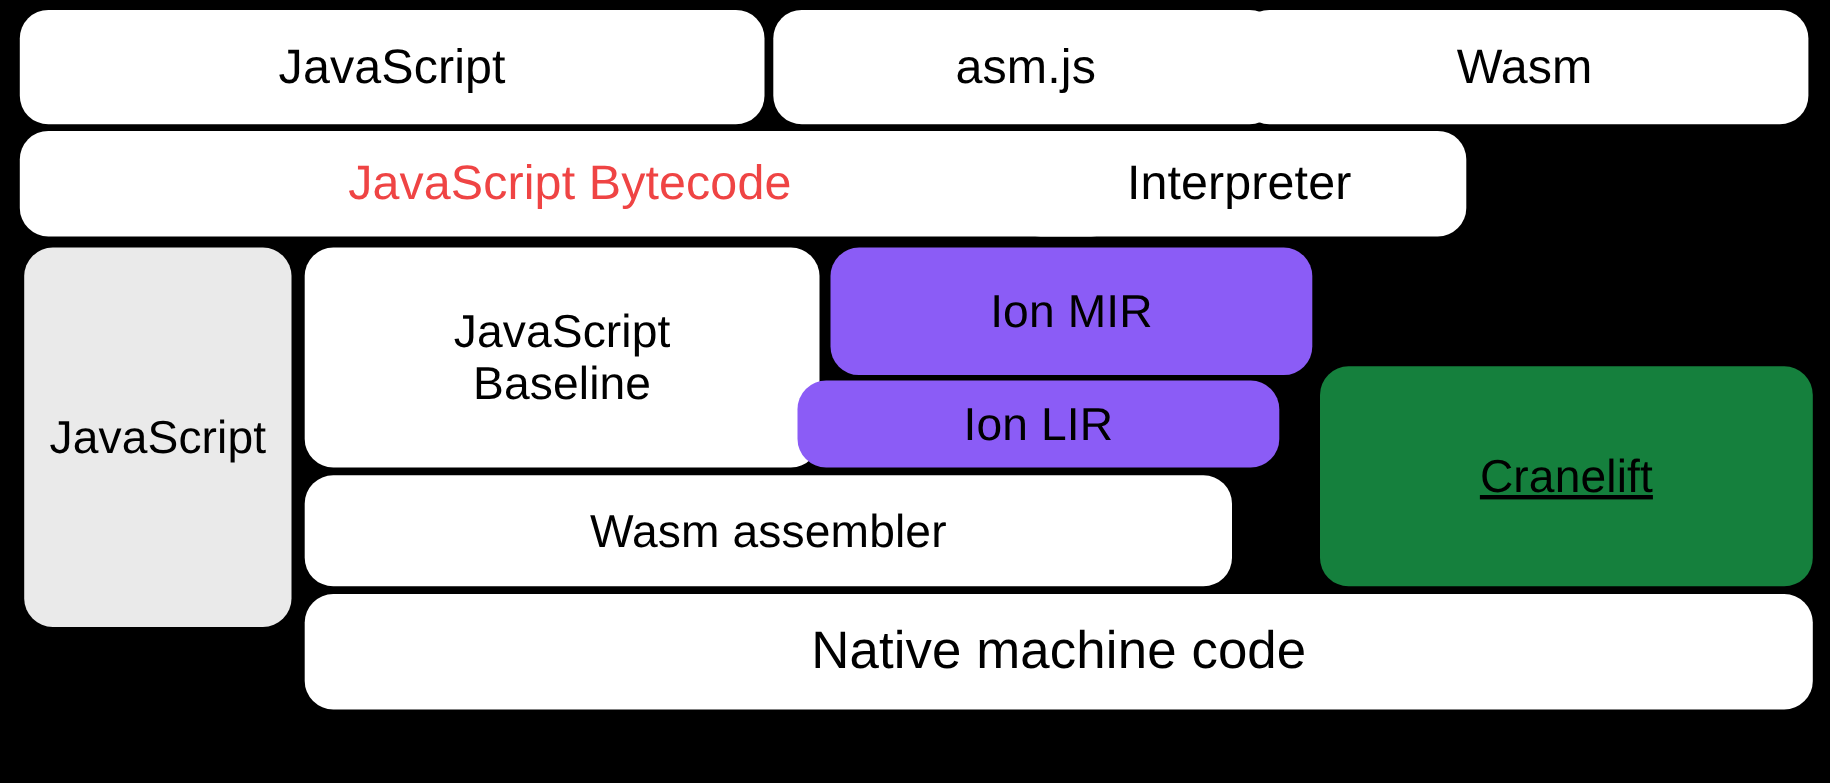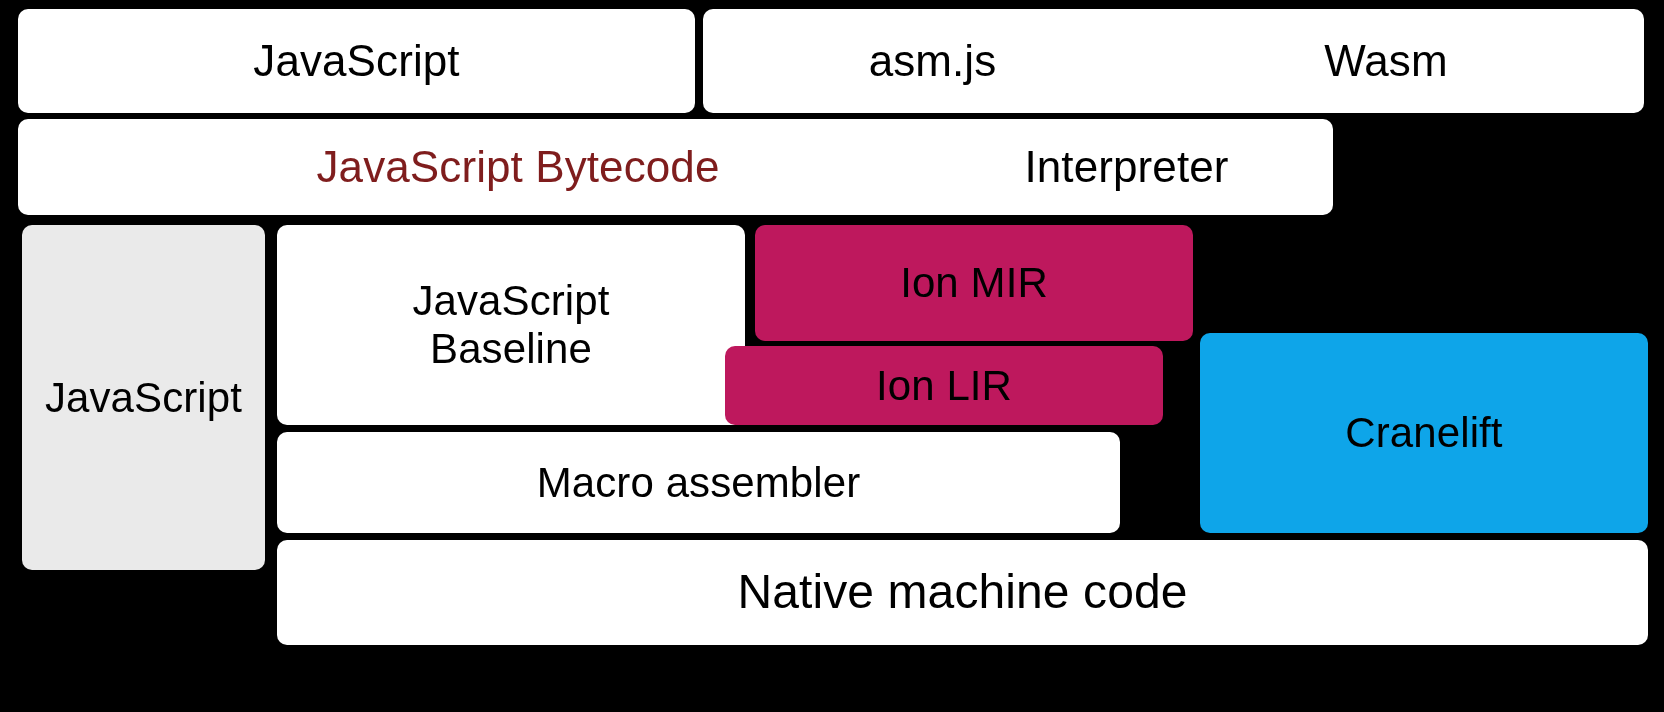--- a/index.html
+++ b/index.html
@@ -12,47 +12,47 @@
     position: relative;
     width: 1664px;
     height: 712px;
     background: #000000;
     overflow: hidden;
     font-family: "Liberation Sans", "DejaVu Sans", sans-serif;
   }
   .node {
     position: absolute;
     box-sizing: border-box;
-    border-radius: 10px;
+    border-radius: 26px;
     display: flex;
     align-items: center;
     justify-content: center;
     text-align: center;
     color: #000000;
     line-height: 1.14;
     font-weight: 400;
     letter-spacing: 0.1px;
     white-space: pre-line;
     padding: 2px 10px;
   }
   .fill-white { background: #ffffff; }
   .fill-gray  { background: #eaeaea; }
-  .fill-green { background: #be185d; }
-  .fill-pink  { background: #0ea5e9; }
+  .fill-green { background: #8b5cf6; }
+  .fill-pink  { background: #15803d; text-decoration: underline; }
 </style>
 </head>
 <body>
 
 <div id="canvas" style="background: rgb(0, 0, 0);">
     <div class="node fill-white" style="left: 18px; top: 9px; width: 677px; height: 104px; font-size: 44px; color: rgb(0, 0, 0);">JavaScript</div>
     <div class="node fill-white" style="left: 703px; top: 9px; width: 459px; height: 104px; font-size: 44px; color: rgb(0, 0, 0);">asm.js</div>
     <div class="node fill-white" style="left: 1128px; top: 9px; width: 516px; height: 104px; font-size: 44px; color: rgb(0, 0, 0);">Wasm</div>
-    <div class="node fill-white" style="left: 18px; top: 119px; width: 1000px; height: 96px; font-size: 44px; color: #7f1d1d;">JavaScript Bytecode</div>
+    <div class="node fill-white" style="left: 18px; top: 119px; width: 1000px; height: 96px; font-size: 44px; color: #ef4444;">JavaScript Bytecode</div>
     <div class="node fill-white" style="left: 920px; top: 119px; width: 413px; height: 96px; font-size: 44px; color: rgb(0, 0, 0);">Interpreter</div>
     <div class="node fill-gray" style="left: 22px; top: 225px; width: 243px; height: 345px; font-size: 42px; color: rgb(0, 0, 0);">JavaScript</div>
     <div class="node fill-white" style="left: 277px; top: 225px; width: 468px; height: 200px; font-size: 42px; color: rgb(0, 0, 0);">JavaScript
 Baseline</div>
     <div class="node fill-green" style="left: 755px; top: 225px; width: 438px; height: 116px; font-size: 42px; color: rgb(0, 0, 0);">Ion MIR</div>
     <div class="node fill-green" style="left: 725px; top: 346px; width: 438px; height: 79px; font-size: 42px; color: rgb(0, 0, 0);">Ion LIR</div>
     <div class="node fill-pink" style="left: 1200px; top: 333px; width: 448px; height: 200px; font-size: 42px; color: rgb(0, 0, 0);">Cranelift</div>
-    <div class="node fill-white" style="left: 277px; top: 432px; width: 843px; height: 101px; font-size: 42px; color: rgb(0, 0, 0);">Macro assembler</div>
+    <div class="node fill-white" style="left: 277px; top: 432px; width: 843px; height: 101px; font-size: 42px; color: rgb(0, 0, 0);">Wasm assembler</div>
     <div class="node fill-white" style="left: 277px; top: 540px; width: 1371px; height: 105px; font-size: 48px; color: rgb(0, 0, 0);">Native machine code</div>
   </div>
 
 </body></html>

